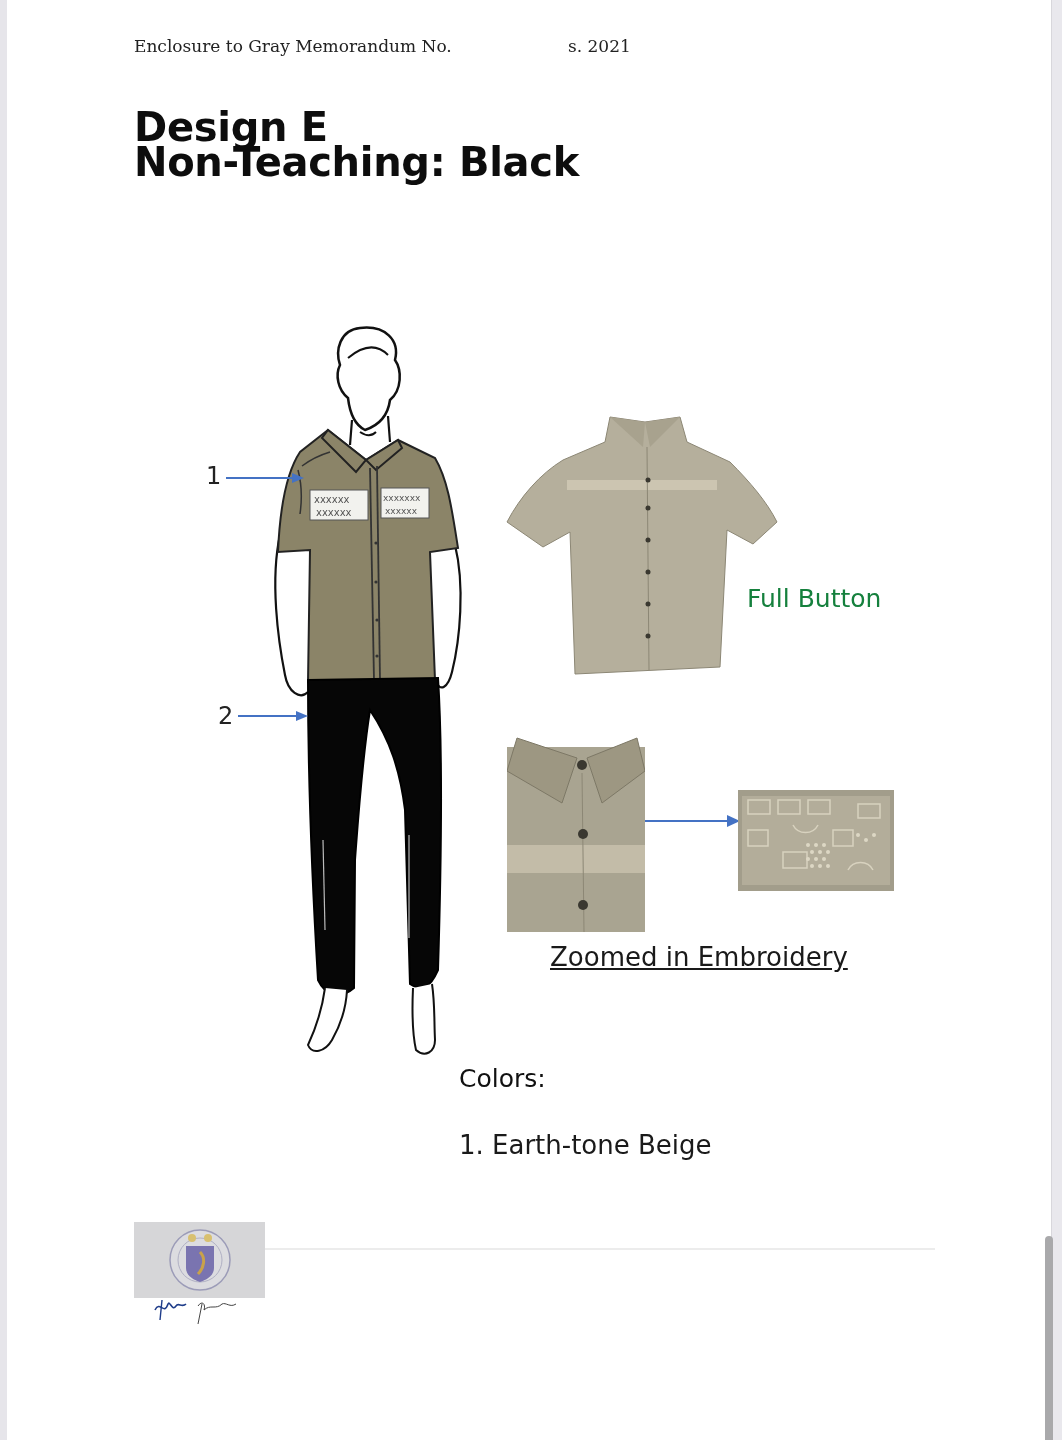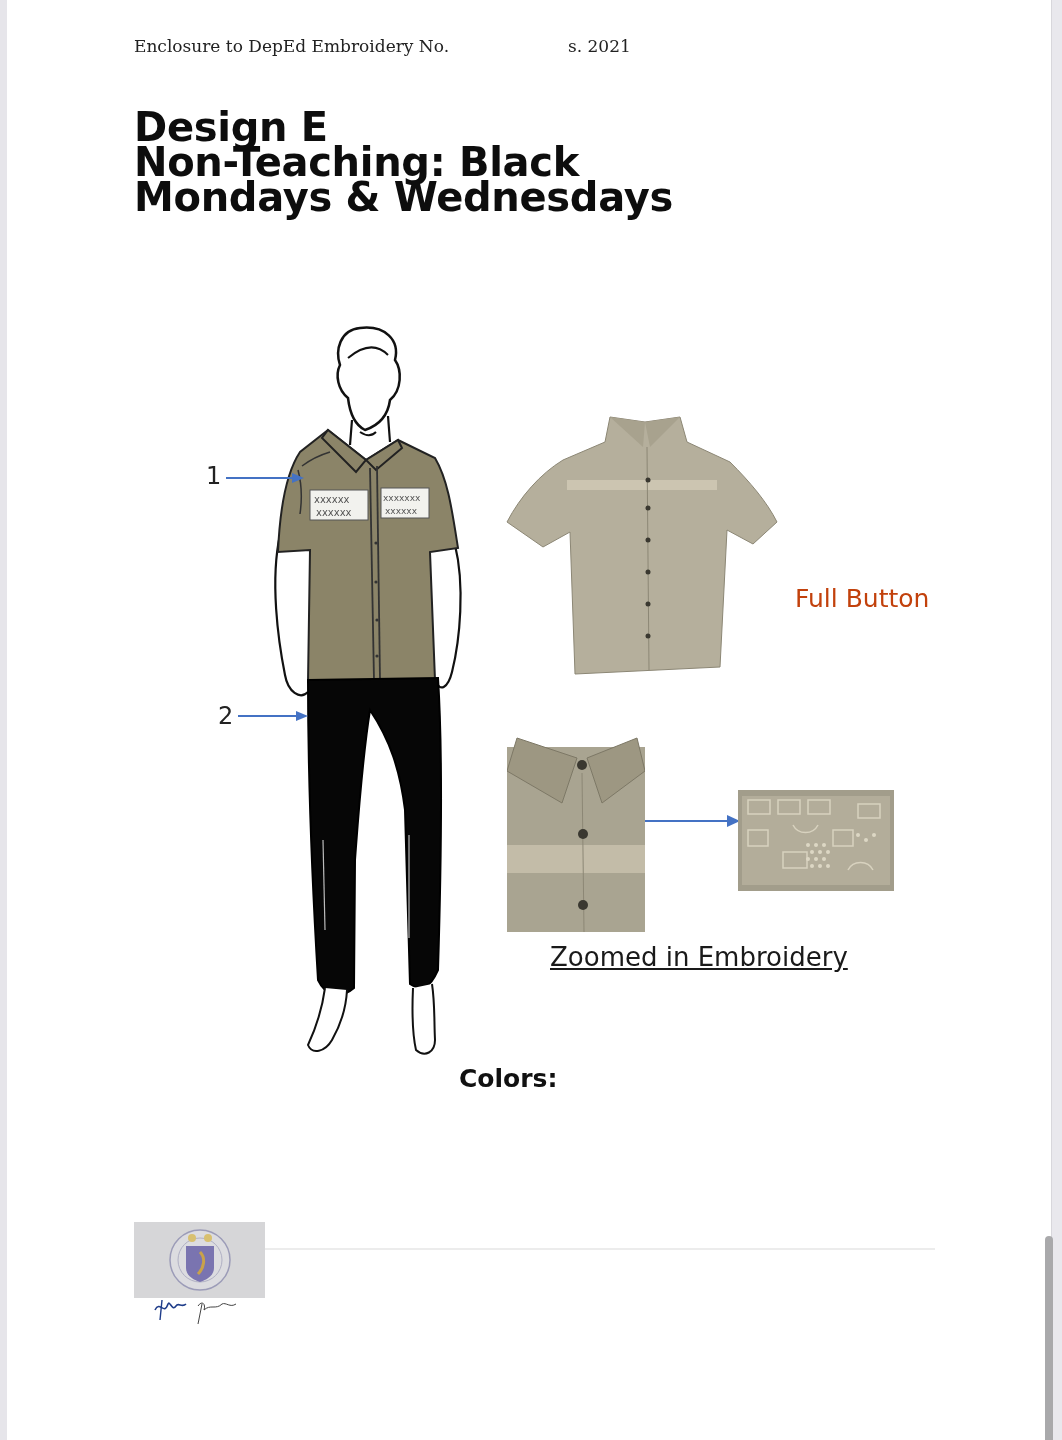--- a/index.html
+++ b/index.html
@@ -35,31 +35,31 @@
   .figure { position: absolute; left: 190px; top: 320px; width: 290px; height: 760px; }
 
   .callout-label {
     position: absolute; font-size: 24px; color: #222; font-family: "DejaVu Sans", sans-serif;
   }
   .callout-1 { left: 206px; top: 462px; }
   .callout-2 { left: 218px; top: 702px; }
 
   .photo-full { position: absolute; left: 505px; top: 412px; width: 275px; height: 270px; }
   .label-full-button {
-    position: absolute; left: 747px; top: 584px; font-size: 25px; color: #c2410c; margin-left: 48px;
+    position: absolute; left: 747px; top: 584px; font-size: 25px; color: #15803d;
   }
   .photo-closeup { position: absolute; left: 507px; top: 733px; width: 138px; height: 199px; }
   .photo-embroidery { position: absolute; left: 738px; top: 790px; width: 156px; height: 101px; }
   .arrow-embroidery { position: absolute; left: 645px; top: 813px; width: 95px; height: 16px; }
   .label-zoomed {
     position: absolute; left: 550px; top: 942px; font-size: 26px; color: #1a1a1a; text-decoration: underline;
   }
 
   .colors-heading {
-    position: absolute; left: 459px; top: 1064px; font-size: 25px; font-weight: bold; color: #111;
+    position: absolute; left: 459px; top: 1064px; font-size: 25px; font-weight: normal; color: #111;
   }
   .colors-list {
     position: absolute; left: 459px; top: 1129px; font-size: 26px; line-height: 33px; color: #1a1a1a;
     list-style: none;
   }
 
   .footer-rule {
     position: absolute; left: 265px; top: 1248px; width: 670px; height: 2px; background: #ececec;
   }
   .seal-box {
@@ -68,27 +68,26 @@
   }
   .signatures { position: absolute; left: 150px; top: 1296px; width: 100px; height: 30px; }
 </style>
 </head>
 <body>
 
 <div class="page"></div>
 <div class="right-gutter"></div>
 <div class="scrollbar-thumb"></div>
 
-<div class="header-line header-left">Enclosure to DepEd Embroidery No.</div>
+<div class="header-line header-left">Enclosure to Gray Memorandum No.</div>
 <div class="header-line header-right">s. 2021</div>
 
 <div class="title-block">
   <div>Design E</div>
   <div>Non-Teaching: Black</div>
-  <div>Mondays &amp; Wednesdays</div>
 </div>
 
 <svg class="figure" viewBox="0 0 290 760">
 
   <path d="M170 8 C150 10 145 30 150 45 C145 55 148 70 158 78 C160 95 165 105 175 110 C190 105 198 95 200 80 C212 70 212 50 205 40 C210 20 195 5 170 8 Z" fill="#fff" stroke="#111" stroke-width="2.5"></path>
   <path d="M158 38 C170 28 185 22 198 35" fill="none" stroke="#111" stroke-width="2"></path>
 
   <path d="M162 100 L160 125 M198 96 L200 122" stroke="#111" stroke-width="2.2" fill="none"></path>
   <path d="M170 112 C176 116 182 116 186 112" stroke="#111" stroke-width="2" fill="none"></path>
 
@@ -194,20 +193,21 @@
       <circle cx="90" cy="76" r="2"></circle>
     <circle cx="120" cy="45" r="2"></circle>
       <circle cx="128" cy="50" r="2"></circle>
       <circle cx="136" cy="45" r="2"></circle>
   </g>
 </svg>
 <div class="label-zoomed">Zoomed in Embroidery</div>
 
 <div class="colors-heading">Colors:</div>
 <ul class="colors-list">
+  <li>1. Earth-tone Beige</li>
 </ul>
 
 <div class="footer-rule"></div>
 <svg class="seal-box" viewBox="0 0 131 76">
   <rect width="131" height="76" fill="#d6d6d8"></rect>
   <circle cx="66" cy="38" r="30" fill="#dcdce0" stroke="#9c9cb8" stroke-width="1.5"></circle>
   <circle cx="66" cy="38" r="22" fill="none" stroke="#b0b0c4" stroke-width="1"></circle>
   <path d="M52 24 L80 24 L80 46 C80 54 72 58 66 60 C60 58 52 54 52 46 Z" fill="#7a74b0"></path>
   <path d="M66 30 C72 36 70 46 64 52" stroke="#c9a24a" stroke-width="3" fill="none"></path>
   <circle cx="58" cy="16" r="4" fill="#d8c070"></circle>

